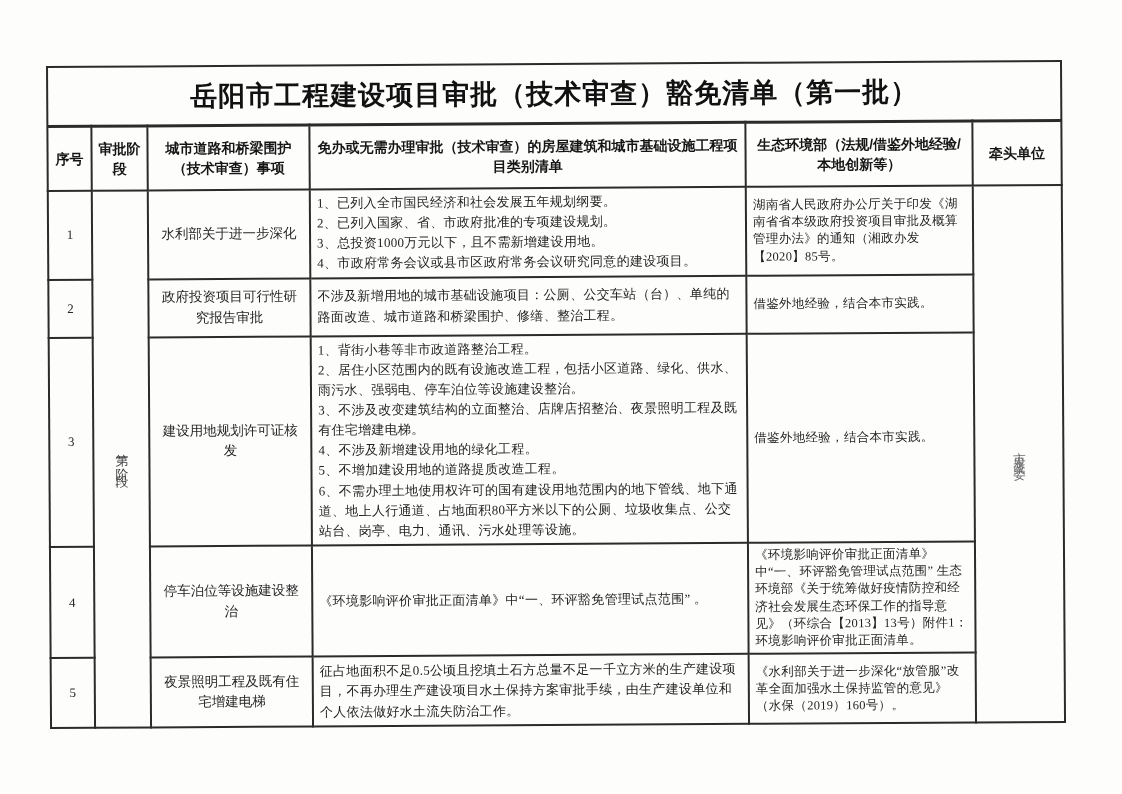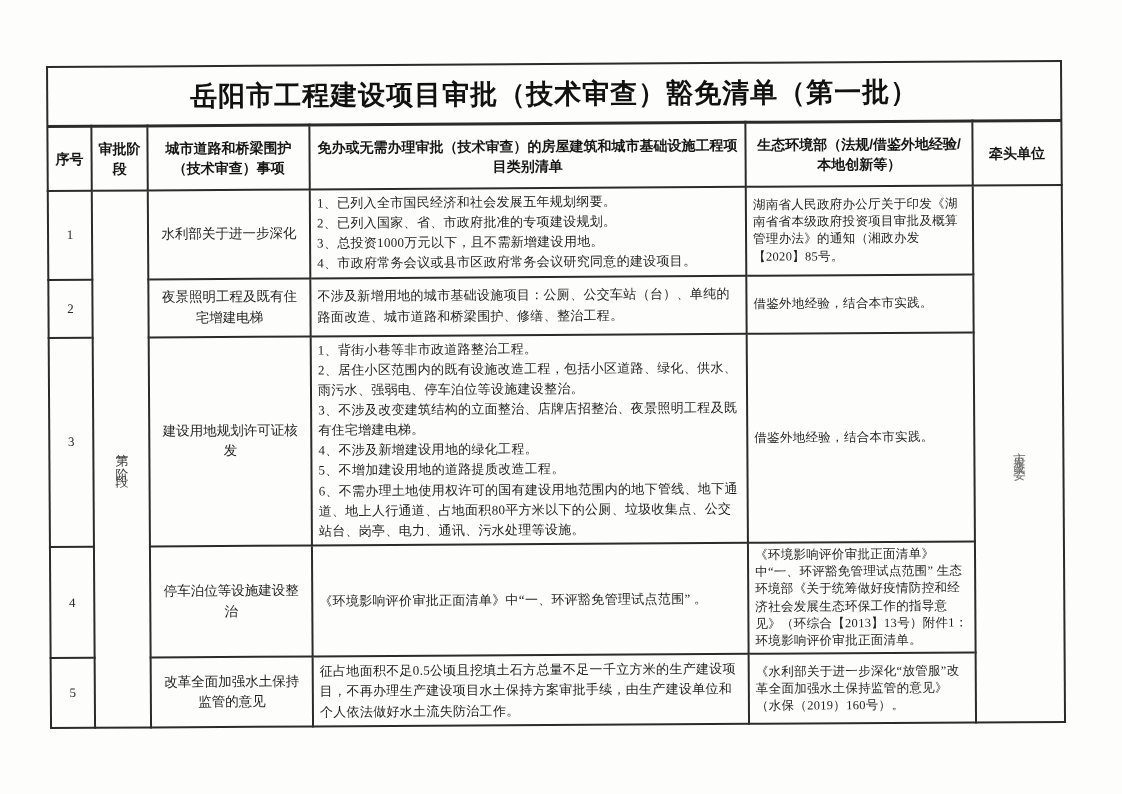--- a/index.html
+++ b/index.html
@@ -155,21 +155,21 @@
 2、已列入国家、省、市政府批准的专项建设规划。
 3、总投资1000万元以下，且不需新增建设用地。
 4、市政府常务会议或县市区政府常务会议研究同意的建设项目。</td>
           <td class="cell-basis">湖南省人民政府办公厅关于印发《湖南省省本级政府投资项目审批及概算管理办法》的通知（湘政办发【2020】85号。</td>
           <td class="cell-vertical" rowspan="5">
             <span class="v-text faint">市发改委</span>
           </td>
         </tr>
         <tr class="r2">
           <td class="cell-no">2</td>
-          <td class="cell-item">夜景照明工程及既有住宅增建电梯</td>
+          <td class="cell-item">政府投资项目可行性研究报告审批</td>
           <td class="cell-list">不涉及新增用地的城市基础设施项目：公厕、公交车站（台）、单纯的路面改造、城市道路和桥梁围护、修缮、整治工程。</td>
           <td class="cell-basis">借鉴外地经验，结合本市实践。</td>
         </tr>
         <tr class="r3">
           <td class="cell-no">3</td>
           <td class="cell-item">建设用地规划许可证核发</td>
           <td class="cell-list">1、背街小巷等非市政道路整治工程。
 2、居住小区范围内的既有设施改造工程，包括小区道路、绿化、供水、雨污水、强弱电、停车泊位等设施建设整治。
 3、不涉及改变建筑结构的立面整治、店牌店招整治、夜景照明工程及既有住宅增建电梯。
 4、不涉及新增建设用地的绿化工程。
@@ -178,20 +178,20 @@
           <td class="cell-basis">借鉴外地经验，结合本市实践。</td>
         </tr>
         <tr class="r4">
           <td class="cell-no">4</td>
           <td class="cell-item">停车泊位等设施建设整治</td>
           <td class="cell-list">《环境影响评价审批正面清单》中“一、环评豁免管理试点范围” 。</td>
           <td class="cell-basis">《环境影响评价审批正面清单》中“一、环评豁免管理试点范围” 生态环境部《关于统筹做好疫情防控和经济社会发展生态环保工作的指导意见》（环综合【2013】13号）附件1：环境影响评价审批正面清单。</td>
         </tr>
         <tr class="r5">
           <td class="cell-no">5</td>
-          <td class="cell-item">改革全面加强水土保持监管的意见</td>
+          <td class="cell-item">夜景照明工程及既有住宅增建电梯</td>
           <td class="cell-list">征占地面积不足0.5公顷且挖填土石方总量不足一千立方米的生产建设项目，不再办理生产建设项目水土保持方案审批手续，由生产建设单位和个人依法做好水土流失防治工作。</td>
           <td class="cell-basis">《水利部关于进一步深化“放管服”改革全面加强水土保持监管的意见》（水保（2019）160号）。</td>
         </tr>
       </tbody>
     </table>
   </div>
 </div>
 
 </body></html>

